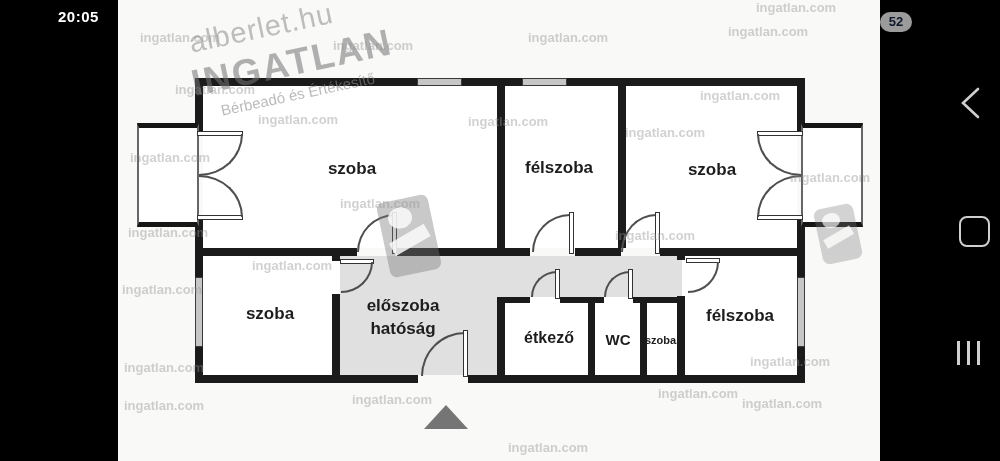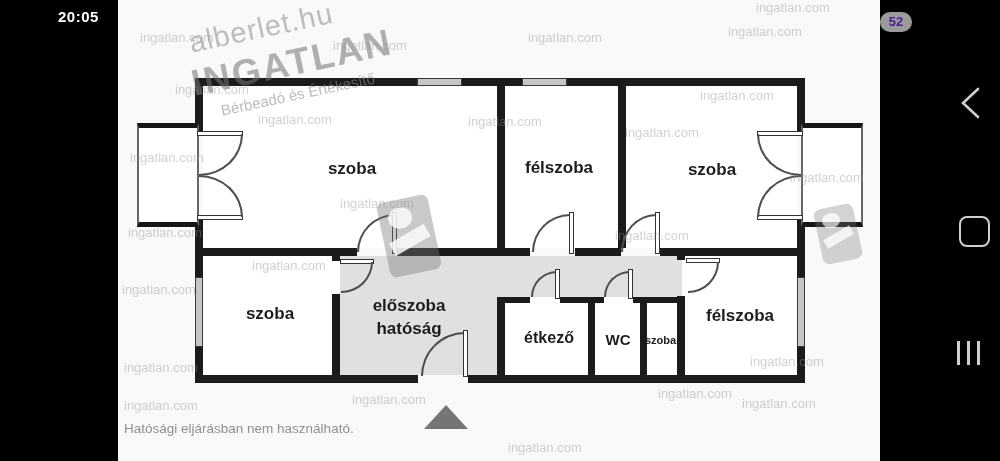--- a/index.html
+++ b/index.html
@@ -2,41 +2,41 @@
 <html><head>
 <meta charset="utf-8">
 <style>
   html,body{margin:0;padding:0;}
   body{width:1000px;height:461px;background:#000;position:relative;overflow:hidden;
        font-family:"Liberation Sans",sans-serif;}
   .abs{position:absolute;}
   
   #status-time{left:58px;top:8px;color:#fff;font-size:15px;font-weight:bold;letter-spacing:.5px;}
   #battery-pill{left:880px;top:12px;width:32px;height:20px;background:#9b9b9b;border-radius:10px;
-                color:#4c1d95;font-size:13px;font-weight:bold;text-align:center;line-height:20px;}
+                color:#0f172a;font-size:13px;font-weight:bold;text-align:center;line-height:20px;}
   .navicon{color:#cfcfcf;}
   
   #photo{left:118px;top:0;width:762px;height:461px;background:#f9f9f8;}
   .wall{position:absolute;background:#1b1b1b;}
   .room-fill{position:absolute;background:#ffffff;}
   .hall-fill{position:absolute;background:#e0e0e0;}
   .win{position:absolute;background:#c6c6c6;border:1.5px solid #3a3a3a;box-sizing:border-box;}
   .balcony{position:absolute;background:#fff;border:2px solid #666;border-top:5px solid #161616;border-bottom:5px solid #161616;box-sizing:border-box;}
   .leaf{position:absolute;background:#fff;border:1.5px solid #333;box-sizing:border-box;}
   .arc{position:absolute;box-sizing:border-box;border:0 solid #4e4e4e;}
   .arc-tl{border-left-width:2px;border-top-width:2px;border-top-left-radius:100% 100%;}
   .arc-tr{border-right-width:2px;border-top-width:2px;border-top-right-radius:100% 100%;}
   .arc-bl{border-left-width:2px;border-bottom-width:2px;border-bottom-left-radius:100% 100%;}
   .arc-br{border-right-width:2px;border-bottom-width:2px;border-bottom-right-radius:100% 100%;}
   .room-label{position:absolute;transform:translate(-50%,-50%);font-weight:bold;color:#1d1d1d;
               font-size:17px;white-space:nowrap;}
   .room-label.two-line{text-align:center;line-height:23px;}
   
   #wm-layer{position:absolute;left:0;top:0;width:762px;height:461px;pointer-events:none;}
-  .wm-text{position:absolute;font-size:13px;color:rgba(145,145,145,.42);white-space:nowrap;}
+  .wm-text{position:absolute;font-size:13px;color:rgba(145,145,145,.42);white-space:nowrap;font-weight:bold;}
   .wm-logo{position:absolute;background:rgba(120,120,120,.40);border-radius:7px;}
   .wm-logo .cut1{position:absolute;left:18%;top:10%;width:45%;height:28%;background:rgba(250,250,250,.85);border-radius:50%;}
   .wm-logo .cut2{position:absolute;left:12%;top:46%;width:76%;height:18%;background:rgba(250,250,250,.85);transform:rotate(-18deg);}
   #wm-center{left:347px;top:170px;width:330px;height:130px;transform:rotate(-12deg);color:rgba(130,130,130,.5);}
   #wm-brand-top{position:absolute;left:78px;top:8px;font-size:29px;letter-spacing:1px;color:rgba(140,140,140,.55);}
   #wm-brand-main{position:absolute;left:72px;top:44px;font-size:37px;font-weight:bold;letter-spacing:2px;color:rgba(115,115,115,.55);}
   #wm-brand-sub{position:absolute;left:95px;top:88px;font-size:15px;color:rgba(140,140,140,.6);}
   
   .disclaimer{position:absolute;font-size:13.5px;color:#8f8f8f;}
   #north-triangle{position:absolute;left:306px;top:405px;width:0;height:0;
@@ -127,21 +127,21 @@
   <div class="leaf" style="left:510px;top:269px;width:5px;height:30px"></div>
   <div class="leaf" style="left:568px;top:258px;width:34px;height:5px"></div>
   <div class="arc arc-br" style="left:570px;top:262px;width:31px;height:31px"></div>
   <div class="arc arc-tl" style="left:303px;top:332px;width:44px;height:44px"></div>
   <div class="leaf" style="left:345px;top:330px;width:5px;height:47px"></div>
 
   <div class="room-label" style="left:234px;top:169px">szoba</div>
   <div class="room-label" style="left:441px;top:168px">félszoba</div>
   <div class="room-label" style="left:594px;top:170px">szoba</div>
   <div class="room-label" style="left:152px;top:314px">szoba</div>
-  <div class="room-label two-line" style="left:291px;top:317px">
+  <div class="room-label two-line" style="left:285px;top:317px">
     <div>előszoba</div>
     <div>hatóság</div>
   </div>
   <div class="room-label" style="left:431px;top:338px;font-size:16px">étkező</div>
   <div class="room-label" style="left:500px;top:339px;font-size:15px">WC</div>
   <div class="room-label" style="left:544px;top:340px;font-size:11px">szoba.</div>
   <div class="room-label" style="left:622px;top:316px">félszoba</div>
 
   <div id="wm-layer">
     <div class="wm-logo" style="left:265px;top:198px;width:52px;height:76px;transform:rotate(-12deg)">
@@ -176,15 +176,14 @@
       <span class="wm-text" style="left: 134px; top: 258px;">ingatlan.com</span>
       <span class="wm-text" style="left: 234px; top: 392px;">ingatlan.com</span>
       <span class="wm-text" style="left: 390px; top: 440px;">ingatlan.com</span>
       <span class="wm-text" style="left: 540px; top: 386px;">ingatlan.com</span>
       <span class="wm-text" style="left: 624px; top: 396px;">ingatlan.com</span>
       <span class="wm-text" style="left: 632px; top: 354px;">ingatlan.com</span>
       <span class="wm-text" style="left: 6px; top: 360px;">ingatlan.com</span>
       <span class="wm-text" style="left: 6px; top: 398px;">ingatlan.com</span>
     </div>
 
-  <div class="disclaimer" style="left:6px;top:421px">Hatósági eljárásban nem használható.</div>
   <div id="north-triangle"></div>
 </div>
 
 </body></html>

